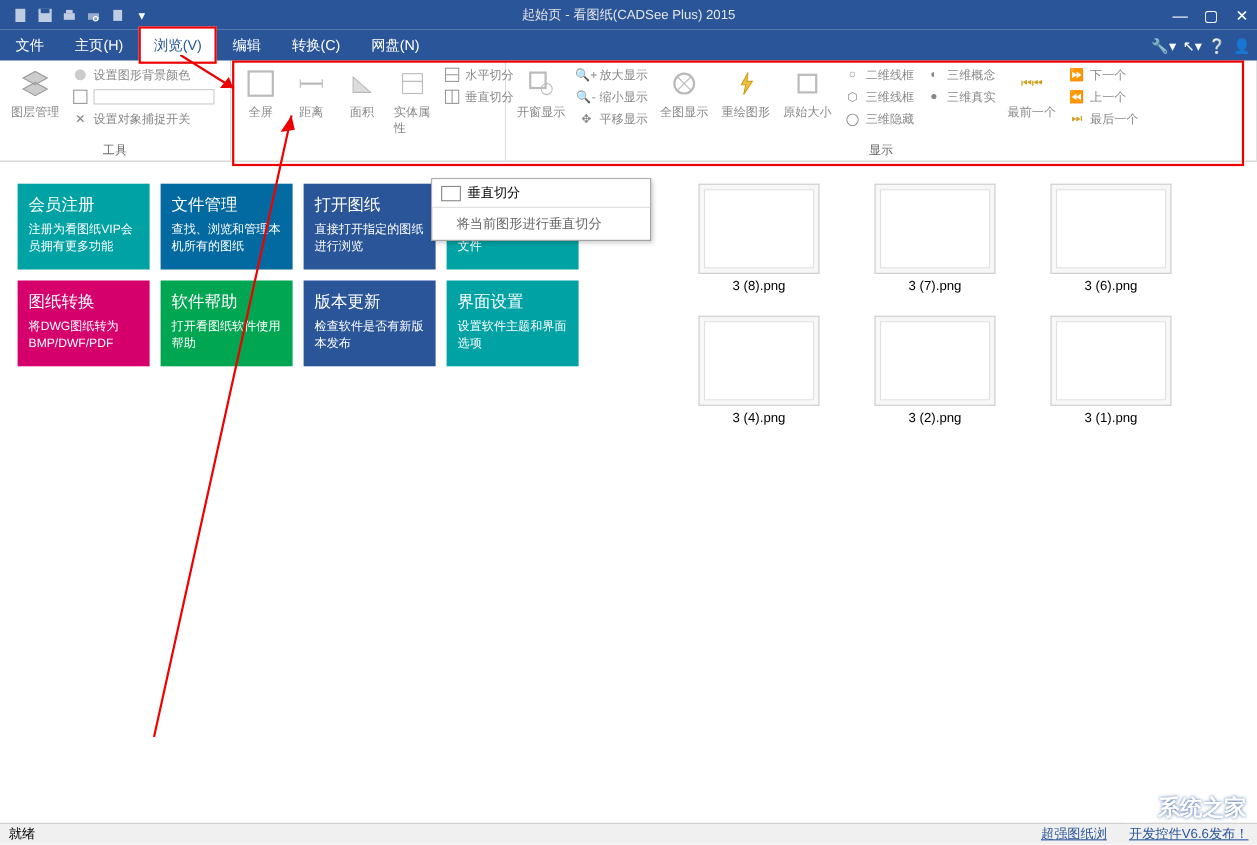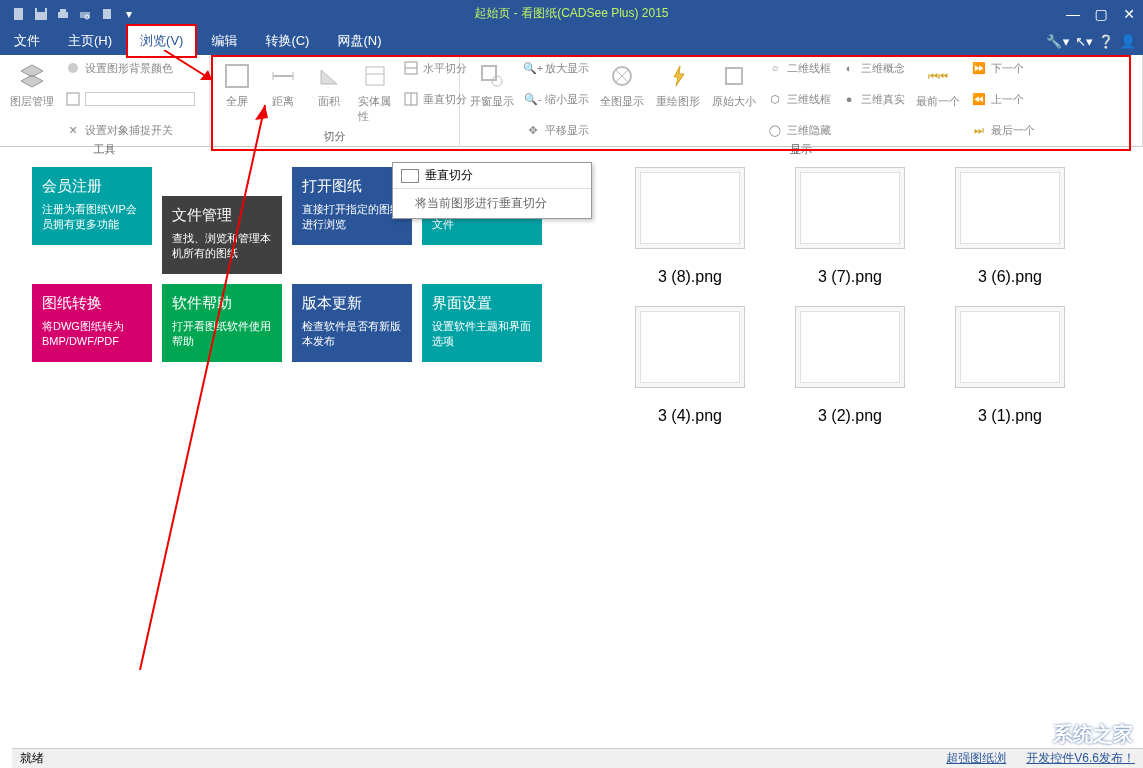--- a/index.html
+++ b/index.html
@@ -1,59 +1,59 @@
 <!DOCTYPE html>
 <html><head>
 <meta charset="utf-8">
 <style>
 * { margin: 0; padding: 0; box-sizing: border-box; font-family: "Microsoft YaHei", Arial, sans-serif; }
 body { width: 1143px; height: 768px; background: #fff; overflow: hidden; position: relative; }
 
 .titlebar { background: #2a5699; height: 27px; display: flex; align-items: center; color: #fff; font-size: 12px; position: relative; }
 .qat { display: flex; gap: 4px; padding-left: 10px; }
 .qat-icon { width: 18px; height: 18px; display: flex; align-items: center; justify-content: center; color: #fff; cursor: pointer; }
-.app-title { position: absolute; left: 50%; transform: translateX(-50%); color: #bef264; }
+.app-title { position: absolute; left: 50%; transform: translateX(-50%); color: #e5e5e5; }
 .win-controls { position: absolute; right: 0; display: flex; }
 .win-btn { width: 28px; height: 27px; display: flex; align-items: center; justify-content: center; color: #fff; cursor: pointer; font-size: 14px; }
 
 .menubar { background: #2a5699; height: 28px; display: flex; align-items: center; position: relative; }
 .menu-item { color: #fff; padding: 5px 14px; font-size: 13px; cursor: pointer; }
 .menu-item.active { background: #fff; color: #2a5699; border: 2px solid #e00; padding: 6px 12px; }
 .menu-right { position: absolute; right: 6px; display: flex; gap: 6px; align-items: center; }
 .menu-right-icon { color: #fff; font-size: 13px; cursor: pointer; }
 
 .ribbon { height: 92px; border-bottom: 1px solid #ccc; display: flex; background: #fff; }
 .ribbon-group { border-right: 1px solid #ddd; display: flex; flex-direction: column; padding: 3px 6px 0 6px; }
 .ribbon-group-content { flex: 1; display: flex; gap: 4px; align-items: flex-start; }
 .ribbon-group-label { text-align: center; font-size: 11px; color: #666; padding: 2px 0; }
 .ribbon-btn-lg { display: flex; flex-direction: column; align-items: center; gap: 2px; cursor: pointer; padding: 2px 4px; color: #888; font-size: 11px; min-width: 42px; }
 .ribbon-btn-lg .ico { width: 32px; height: 32px; display: flex; align-items: center; justify-content: center; }
 .ribbon-btn-sm { display: flex; align-items: center; gap: 4px; cursor: pointer; color: #888; font-size: 11px; padding: 2px 3px; white-space: nowrap; }
 .ribbon-btn-sm .ico { width: 16px; height: 16px; display: flex; align-items: center; justify-content: center; }
-.ribbon-col { display: flex; flex-direction: column; gap: 11px; }
+.ribbon-col { display: flex; flex-direction: column; gap: 0; }
 .highlight-box { border: 2px solid #e00; position: absolute; pointer-events: none; }
 
-.content { position: absolute; top: 147px; left: 0; right: 0; bottom: 20px; overflow: hidden; padding: 20px 32px; }
+.content { position: absolute; top: 147px; left: 0; right: 0; bottom: 20px; overflow: hidden; padding: 20px 16px; }
 .tiles { display: flex; gap: 10px; flex-wrap: wrap; max-width: 560px; }
 .tile { width: 120px; height: 78px; padding: 10px; color: #fff; cursor: pointer; }
 .tile-title { font-size: 15px; font-weight: 500; margin-bottom: 6px; }
 .tile-desc { font-size: 11px; line-height: 1.4; }
 
 .thumbs { position: absolute; left: 620px; top: 20px; display: grid; grid-template-columns: repeat(3,140px); gap: 20px 20px; }
 .thumb { display: flex; flex-direction: column; align-items: center; cursor: pointer; }
 .thumb-img { width: 110px; height: 82px; border: 1px solid #ccc; background: #f7f7f7; position: relative; overflow: hidden; }
 .thumb-img::before { content:''; position:absolute; inset:4px; border:1px solid #e0e0e0; background:#fff; }
-.thumb-label { font-size: 16px; margin-top: 19px; }
+.thumb-label { font-size: 12px; margin-top: 4px; }
 
 .tooltip { position: absolute; left: 392px; top: 162px; width: 200px; background: #fff; border: 1px solid #999; box-shadow: 2px 2px 4px rgba(0,0,0,.2); z-index: 100; font-size: 12px; }
 .tooltip-head { background: #fff; padding: 4px 8px; border-bottom: 1px solid #ddd; }
 .tooltip-body { padding: 6px 22px; color: #666; }
 .tt-ico { display:inline-block; width:18px; height:14px; border:1px solid #888; margin-right:6px; vertical-align:middle; background:linear-gradient(to right,#fff 48%,#888 48%,#888 52%,#fff 52%); }
 
-.statusbar { position: absolute; bottom: 0; left: 12px; right: 0; height: 20px; background: #f0f0f0; border-top: 1px solid #ccc; display: flex; align-items: center; padding: 0 8px; font-size: 12px; }
+.statusbar { position: absolute; bottom: 0; left: 0; right: 0; height: 20px; background: #f0f0f0; border-top: 1px solid #ccc; display: flex; align-items: center; padding: 0 8px; font-size: 12px; }
 .statusbar .link { color: #2a5699; text-decoration: underline; cursor: pointer; margin-left: auto; }
 .statusbar .link2 { color: #2a5699; text-decoration: underline; cursor: pointer; margin-left: 20px; }
 
 .watermark { position: absolute; right: 10px; bottom: 20px; color: #fff; font-size: 20px; font-weight: bold; text-shadow: 0 0 3px #2a5699; z-index: 200; opacity:.9; display:flex; align-items:center; gap:6px; }
 .watermark .logo { width:28px; height:28px; border:2px solid #fff; border-radius:3px; position:relative; }
 
 svg { display: block; }
 </style>
 </head>
 <body>
@@ -201,21 +201,20 @@
             <span class="ico">
               <svg width="14" height="14">
                 <rect x="1" y="1" width="12" height="12" fill="none" stroke="#999"></rect>
                 <line x1="7" y1="1" x2="7" y2="13" stroke="#999"></line>
               </svg>
             </span>
             <span>垂直切分</span>
           </div>
       </div>
     </div>
-    <div class="ribbon-group-label">切分</div>
   </div>
 
   <div class="ribbon-group" style="flex:1">
     <div class="ribbon-group-content">
       <div class="ribbon-btn-lg">
           <span class="ico">
             <svg width="28" height="28">
               <rect x="4" y="4" width="14" height="14" fill="none" stroke="#bbb" stroke-width="2"></rect>
               <circle cx="19" cy="19" r="5" fill="none" stroke="#bbb"></circle>
             </svg>
@@ -315,21 +314,21 @@
   <line x1="114" y1="0" x2="162" y2="30" stroke="#e00" stroke-width="2"></line>
   <polygon points="162,30 150,30 158,20" fill="#e00"></polygon>
 </svg>
 
 <div class="content">
   <div class="tiles" id="tiles">
       <div class="tile" style="background: rgb(0, 162, 164);">
         <div class="tile-title">会员注册</div>
         <div class="tile-desc">注册为看图纸VIP会员拥有更多功能</div>
       </div>
-      <div class="tile" style="background: #404040; margin-top: 29px;">
+      <div class="tile" style="background: #0369a1;">
         <div class="tile-title">文件管理</div>
         <div class="tile-desc">查找、浏览和管理本机所有的图纸</div>
       </div>
       <div class="tile" style="background: rgb(42, 86, 153);">
         <div class="tile-title">打开图纸</div>
         <div class="tile-desc">直接打开指定的图纸进行浏览</div>
       </div>
       <div class="tile" style="background: rgb(0, 162, 164);">
         <div class="tile-title">搜索图纸</div>
         <div class="tile-desc">全文搜索本地的图纸文件</div>

